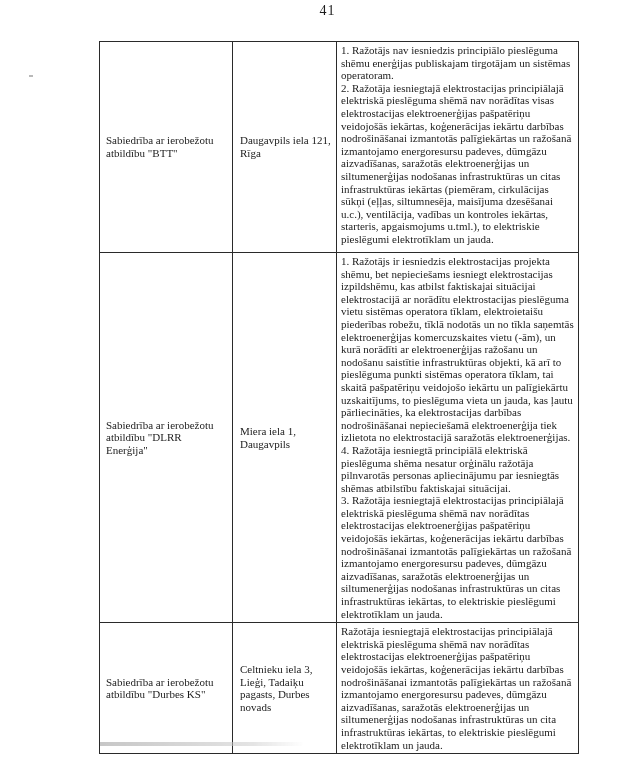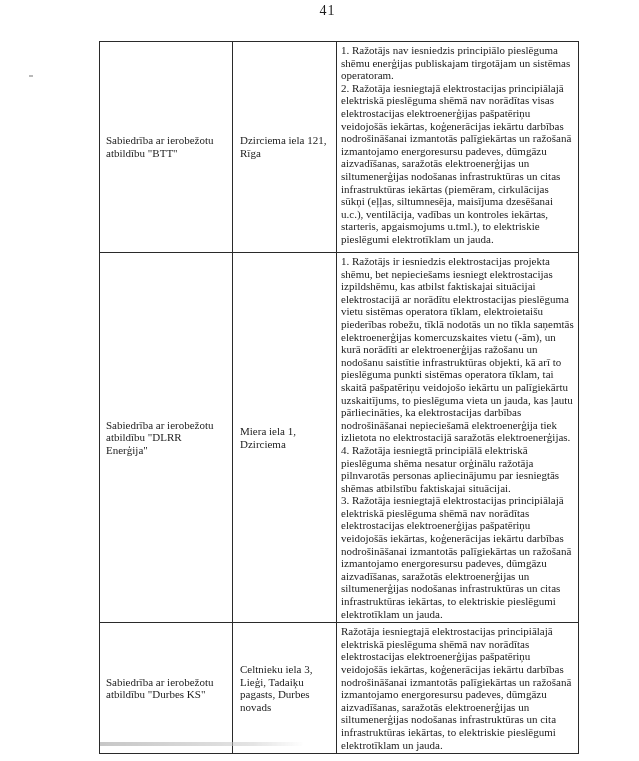--- a/index.html
+++ b/index.html
@@ -81,33 +81,33 @@
 <table class="main-table">
   <colgroup>
     <col class="col-company">
     <col class="col-address">
     <col class="col-reasons">
   </colgroup>
   <tbody>
     <tr class="row-1">
       <td class="cell-company">Sabiedrība ar ierobežotu
 atbildību "BTT"</td>
-      <td class="cell-address">Dzirciema iela 121,
+      <td class="cell-address">Daugavpils iela 121,
 Rīga</td>
       <td class="cell-reasons">
           <p>1. Ražotājs nav iesniedzis principiālo pieslēguma shēmu enerģijas publiskajam tirgotājam un sistēmas operatoram.</p>
           <p>2. Ražotāja iesniegtajā elektrostacijas principiālajā elektriskā pieslēguma shēmā nav norādītas visas elektrostacijas elektroenerģijas pašpatēriņu veidojošās iekārtas, koģenerācijas iekārtu darbības nodrošināšanai izmantotās palīgiekārtas un ražošanā izmantojamo energoresursu padeves, dūmgāzu aizvadīšanas, saražotās elektroenerģijas un siltumenerģijas nodošanas infrastruktūras un citas infrastruktūras iekārtas (piemēram, cirkulācijas sūkņi (eļļas, siltumnesēja, maisījuma dzesēšanai u.c.), ventilācija, vadības un kontroles iekārtas, starteris, apgaismojums u.tml.), to elektriskie pieslēgumi elektrotīklam un jauda.</p>
         </td>
     </tr>
     <tr class="row-2">
       <td class="cell-company">Sabiedrība ar ierobežotu
 atbildību "DLRR
 Enerģija"</td>
       <td class="cell-address">Miera iela 1,
-Dzirciema</td>
+Daugavpils</td>
       <td class="cell-reasons">
           <p>1. Ražotājs ir iesniedzis elektrostacijas projekta shēmu, bet nepieciešams iesniegt elektrostacijas izpildshēmu, kas atbilst faktiskajai situācijai elektrostacijā ar norādītu elektrostacijas pieslēguma vietu sistēmas operatora tīklam, elektroietaišu piederības robežu, tīklā nodotās un no tīkla saņemtās elektroenerģijas komercuzskaites vietu (-ām), un kurā norādīti ar elektroenerģijas ražošanu un nodošanu saistītie infrastruktūras objekti, kā arī to pieslēguma punkti sistēmas operatora tīklam, tai skaitā pašpatēriņu veidojošo iekārtu un palīgiekārtu uzskaitījums, to pieslēguma vieta un jauda, kas ļautu pārliecināties, ka elektrostacijas darbības nodrošināšanai nepieciešamā elektroenerģija tiek izlietota no elektrostacijā saražotās elektroenerģijas.</p>
           <p>4. Ražotāja iesniegtā principiālā elektriskā pieslēguma shēma nesatur orģinālu ražotāja pilnvarotās personas apliecinājumu par iesniegtās shēmas atbilstību faktiskajai situācijai.</p>
           <p>3. Ražotāja iesniegtajā elektrostacijas principiālajā elektriskā pieslēguma shēmā nav norādītas elektrostacijas elektroenerģijas pašpatēriņu veidojošās iekārtas, koģenerācijas iekārtu darbības nodrošināšanai izmantotās palīgiekārtas un ražošanā izmantojamo energoresursu padeves, dūmgāzu aizvadīšanas, saražotās elektroenerģijas un siltumenerģijas nodošanas infrastruktūras un citas infrastruktūras iekārtas, to elektriskie pieslēgumi elektrotīklam un jauda.</p>
         </td>
     </tr>
     <tr class="row-3">
       <td class="cell-company">Sabiedrība ar ierobežotu
 atbildību "Durbes KS"</td>
       <td class="cell-address">Celtnieku iela 3,

